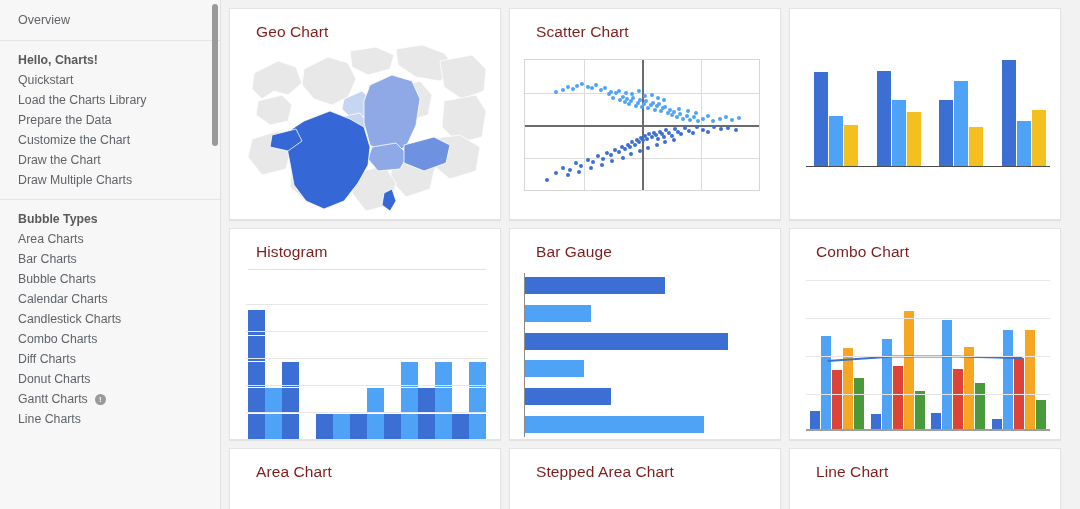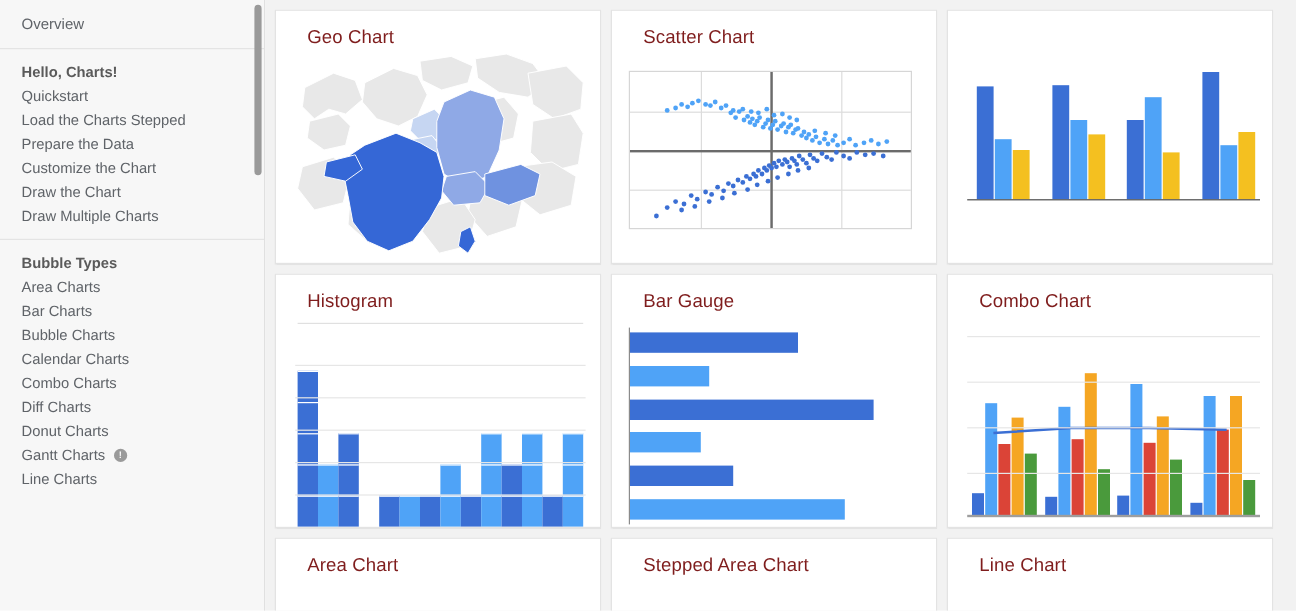--- a/index.html
+++ b/index.html
@@ -156,21 +156,21 @@
       </div>
       <div id="sb-groups">
           <div class="sb-group">
             <div class="sb-item bold">
               <span>Hello, Charts!</span>
             </div>
             <div class="sb-item">
               <span>Quickstart</span>
             </div>
             <div class="sb-item">
-              <span>Load the Charts Stepped</span>
+              <span>Load the Charts Library</span>
             </div>
             <div class="sb-item">
               <span>Prepare the Data</span>
             </div>
             <div class="sb-item">
               <span>Customize the Chart</span>
             </div>
             <div class="sb-item">
               <span>Draw the Chart</span>
             </div>
@@ -186,20 +186,23 @@
               <span>Area Charts</span>
             </div>
             <div class="sb-item">
               <span>Bar Charts</span>
             </div>
             <div class="sb-item">
               <span>Bubble Charts</span>
             </div>
             <div class="sb-item">
               <span>Calendar Charts</span>
+            </div>
+            <div class="sb-item">
+              <span>Candlestick Charts</span>
             </div>
             <div class="sb-item">
               <span>Combo Charts</span>
             </div>
             <div class="sb-item">
               <span>Diff Charts</span>
             </div>
             <div class="sb-item">
               <span>Donut Charts</span>
             </div>

